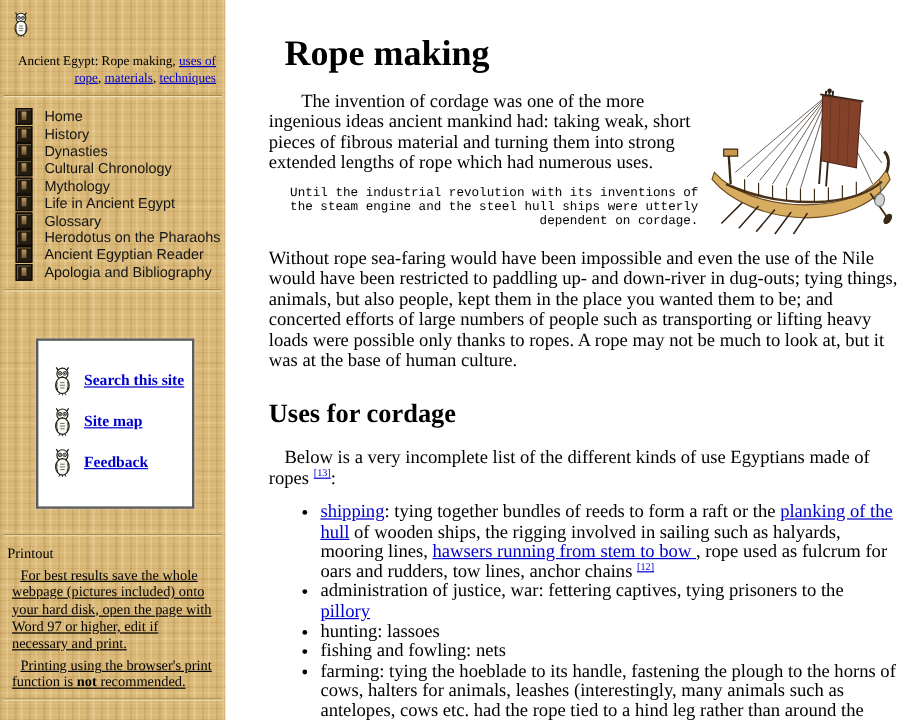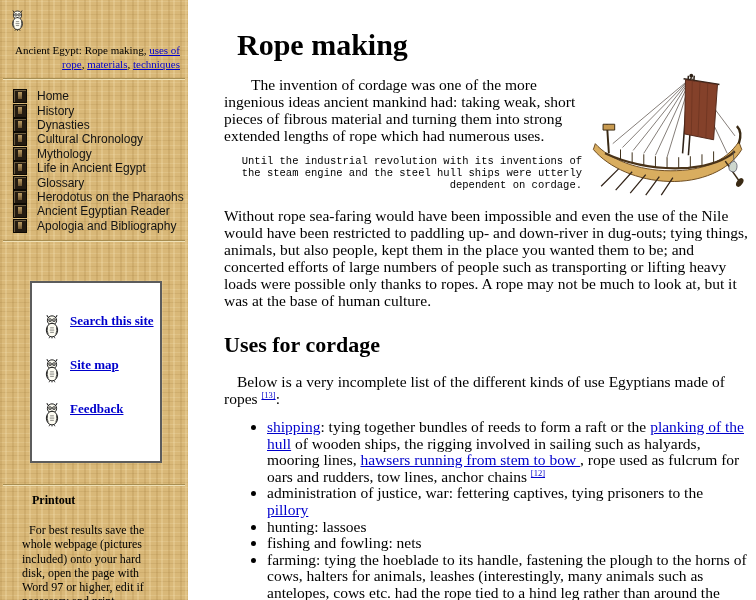--- a/index.html
+++ b/index.html
@@ -22,26 +22,26 @@
   .shr{border:none;border-top:1px solid #a88e52;border-bottom:1px solid #f0e1b6;height:0;margin:7px 3px;}
   .nav{padding:2px 0 0 13px;}
   .nav-item{display:flex;gap:10px;height:14.4px;
     font-family:"Liberation Sans",sans-serif;font-size:12px;color:#141414;cursor:pointer;}
   .navicon{width:12px;height:12px;flex:none;background:#241b11;border:1px solid #0d0903;
     box-shadow:inset 1px 1px 0 rgba(222,192,132,.4);position:relative;}
   .navicon::after{content:"";position:absolute;left:4px;top:2px;width:4px;height:7px;
     background:linear-gradient(180deg,#bb9c64,#6e5531);}
   .toolbox{margin:39px 0 0 30px;width:112px;border:2px solid #5c5c5c;background:#fff;
     padding:12px 6px 16px 10px;}
-  .tool-row{display:flex;align-items:flex-start;gap:8px;margin:18px 0;}
+  .tool-row{display:flex;align-items:center;gap:8px;margin:8px 0;}
   .tool-owl{width:20px;height:26px;flex:none;}
   .tool-row a{font-size:13px;font-weight:bold;text-decoration:underline;white-space:nowrap;}
   .printout{font-size:12px;line-height:1.18;margin:4px 7px 0 6px;}
-  .printout .pt-title{font-weight:bold;padding-left:26px;}
-  .printout p{margin:16px;text-indent:7px;}
+  .printout .pt-title{font-weight:normal;}
+  .printout p{margin:4px;text-indent:7px;text-decoration:underline;}
   
   .main{position:absolute;left:188px;top:0;width:568px;height:600px;box-sizing:border-box;
     background:#fff;padding:0 8px 0 36px;}
   h1.title{font-size:30px;font-weight:bold;margin:28px 0 0 13px;}
   .ship-wrap{float:right;width:158px;height:128px;margin:6px 0 4px 8px;}
   .ship{width:158px;height:128px;display:block;}
   p.body-p{font-size:15.5px;line-height:17px;margin:0;}
   p.intro-p{margin-top:14px;text-indent:27px;}
   p.caption{font-size:10.5px;line-height:12px;text-align:right;margin:11px 0 16px 0;font-family:Liberation Mono, monospace;}
   p.para2{margin-top:15px;}

